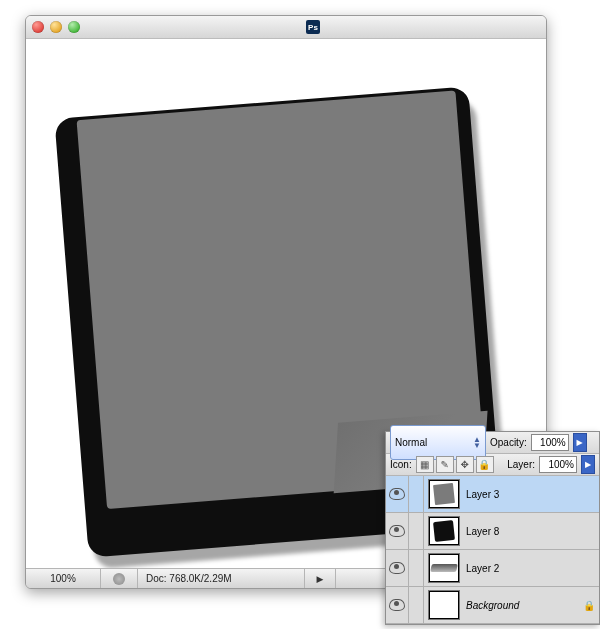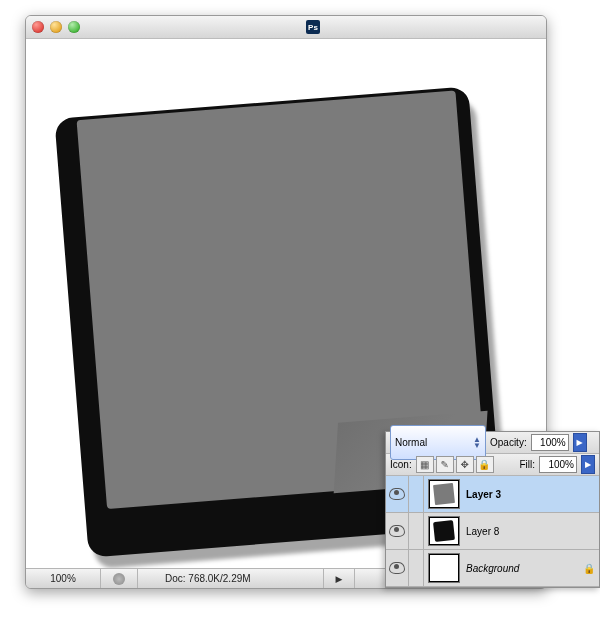--- a/index.html
+++ b/index.html
@@ -198,21 +198,21 @@
         </div>
       </div>
     </div>
   </div>
 
   <div class="statusbar">
     <div class="status-cell" style="width:58px;justify-content:center;">100%</div>
     <div class="status-cell" style="width:20px;justify-content:center;">
         <div class="mini-icon"></div>
       </div>
-    <div class="status-cell" style="flex:0 0 150px;margin-left:19px;">Doc: 768.0K/2.29M</div>
+    <div class="status-cell" style="flex:0 0 150px;">Doc: 768.0K/2.29M</div>
     <div class="status-cell" style="width:14px;justify-content:center;">
         <span class="scroll-arrow">▶</span>
       </div>
     <div class="status-cell" style="flex:1;border-right:none;"></div>
   </div>
 </div>
 
 <div class="layers-panel">
 
   <div class="lp-row">
@@ -230,51 +230,62 @@
 
   <div class="lp-row">
     <span class="lp-label">Icon:</span>
     <div class="lock-icons">
       <div class="lock-ic">▦</div>
       <div class="lock-ic">✎</div>
       <div class="lock-ic">✥</div>
       <div class="lock-ic">🔒</div>
     </div>
     <span style="flex:1"></span>
-    <span class="lp-label">Fill:</span>
+    <span class="lp-label">Layer:</span>
     <div class="pct-box">100%</div>
     <div class="blue-arrow">▶</div>
   </div>
 
   <div class="layer-list">
 
     <div class="layer-row selected">
       <div class="vis-col">
           <div class="eye"></div>
         </div>
       <div class="link-col"></div>
       <div class="thumb">
           <div class="t-gray"></div>
         </div>
-      <div class="layer-name" style="font-weight:bold">Layer 3</div>
+      <div class="layer-name" style="font-weight:normal">Layer 3</div>
       <div class="lock-right"></div>
     </div>
 
     <div class="layer-row">
       <div class="vis-col">
           <div class="eye"></div>
         </div>
       <div class="link-col"></div>
       <div class="thumb">
           <div class="t-black"></div>
         </div>
       <div class="layer-name">Layer 8</div>
       <div class="lock-right"></div>
     </div>
 
+    <div class="layer-row">
+      <div class="vis-col">
+          <div class="eye"></div>
+        </div>
+      <div class="link-col"></div>
+      <div class="thumb">
+          <div class="t-smudge"></div>
+        </div>
+      <div class="layer-name">Layer 2</div>
+      <div class="lock-right"></div>
+    </div>
 
     <div class="layer-row">
       <div class="vis-col">
           <div class="eye"></div>
         </div>
       <div class="link-col"></div>
       <div class="thumb bg"></div>
       <div class="layer-name" style="font-style:italic">Background</div>
       <div class="lock-right">
           <span>🔒</span>

